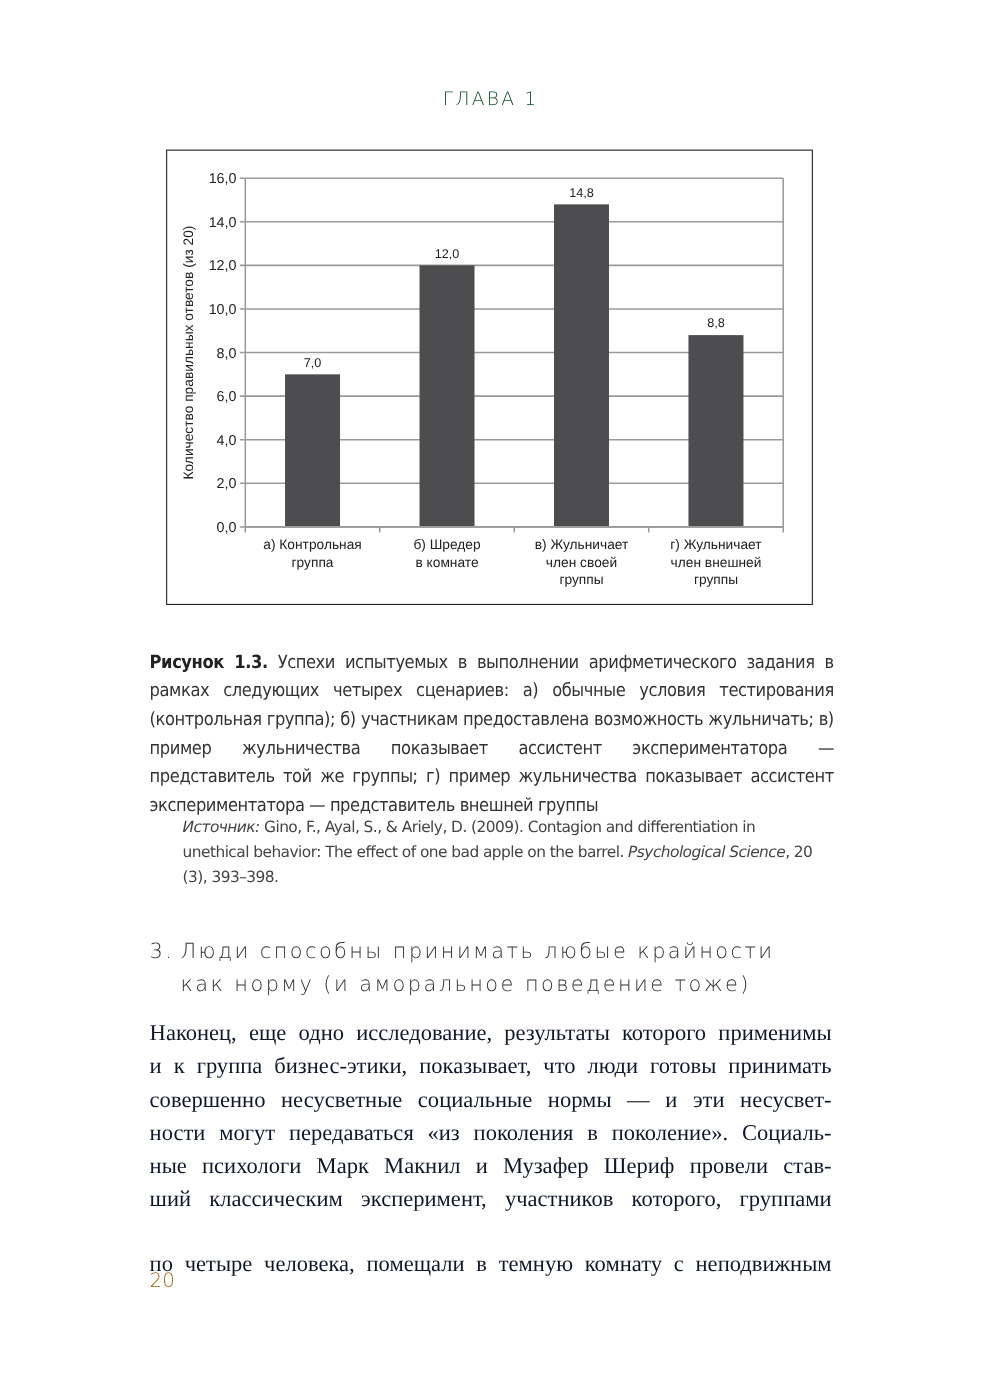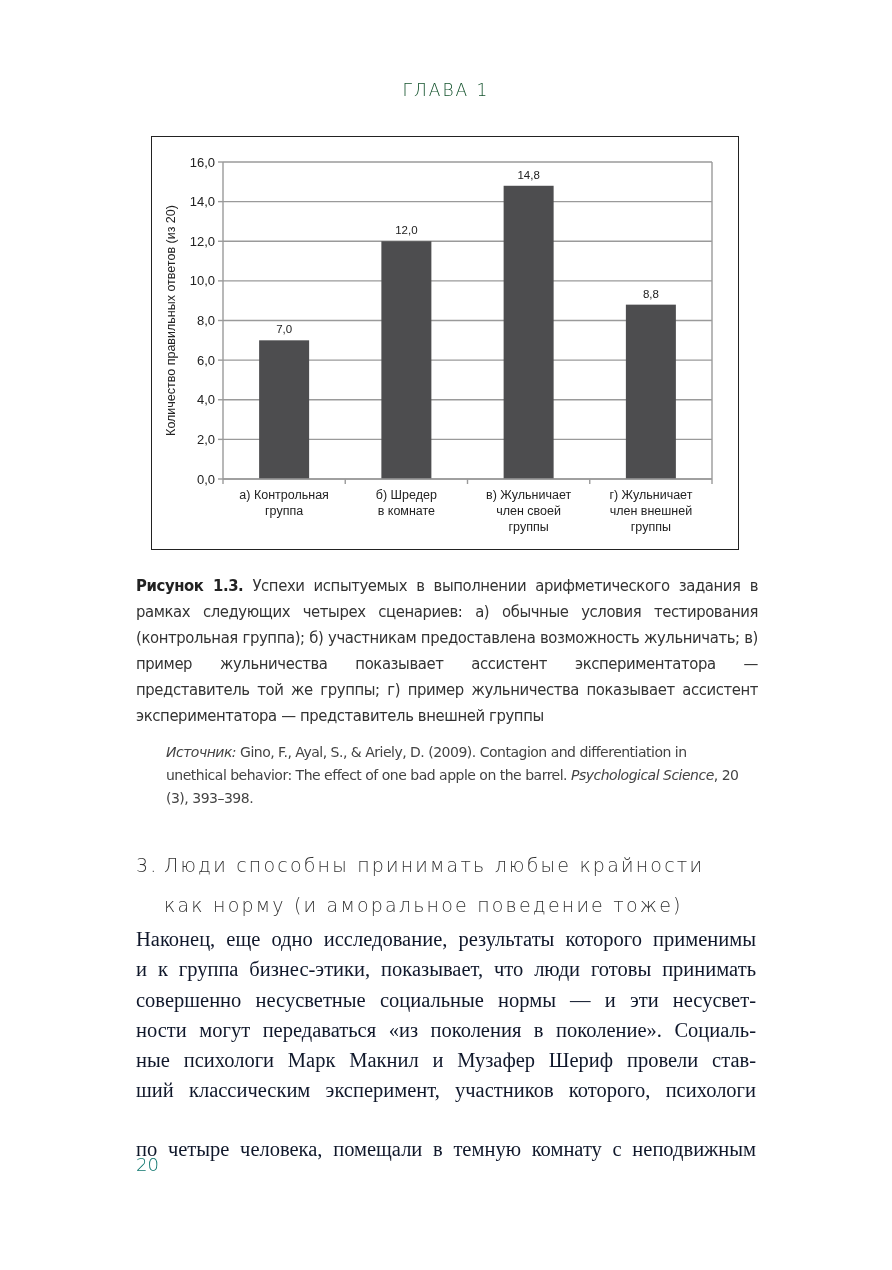--- a/index.html
+++ b/index.html
@@ -2,38 +2,38 @@
 <html><head>
 <meta charset="utf-8">
 <style>
   html, body { margin:0; padding:0; background:#ffffff; }
   body { width:892px; height:1270px; position:relative; overflow:hidden; color:#222; }
   .header { position:absolute; top:80px; left:0; width:892px; text-align:center;
     font-family:"DejaVu Sans", sans-serif; font-size:17px; letter-spacing:2px; color:#14532d; font-weight:300; }
   .chart-frame { position:absolute; left:151px; top:136px; width:588px; height:414px;
     border:1.5px solid #222; box-sizing:border-box; }
   .chart-frame svg { position:absolute; left:0; top:0; }
-  .caption { position:absolute; left:136px; top:573px; width:622px;
+  .caption { position:absolute; left:136px; top:589px; width:622px;
     font-family:"DejaVu Sans Condensed","DejaVu Sans", sans-serif; font-size:16.5px; line-height:26px;
     color:#333; text-align:justify; font-stretch:condensed; letter-spacing:-0.4px; }
   .caption .lbl { font-weight:bold; color:#222; }
   .source { position:absolute; left:166px; top:741px; width:580px;
     font-family:"DejaVu Sans", sans-serif; font-size:14px; line-height:23px; color:#444; letter-spacing:-0.5px; }
   .source i { }
   .section { position:absolute; left:136px; top:850px; width:620px;
     font-family:"DejaVu Sans", sans-serif; font-size:19px; line-height:30px; color:#333;
     letter-spacing:2.2px; font-weight:300; }
   .section .num { display:inline-block; width:28px; }
-  .section .l2 { padding-left:28px; display:block;margin-top:10px; }
+  .section .l2 { padding-left:28px; display:block; }
   .body-text { position:absolute; left:136px; top:924px; width:620px;
     font-family:"Liberation Serif","DejaVu Serif", serif; font-size:20.5px; line-height:30.3px;
     color:#0f172a; text-align:justify; text-align-last:justify; }
   .body-text span { display:block; }
   .page-num { position:absolute; left:136px; top:1154px;
-    font-family:"DejaVu Sans", sans-serif; font-size:18px; color:#0f766e; font-weight:300;text-align:right; }
+    font-family:"DejaVu Sans", sans-serif; font-size:18px; color:#a16207; font-weight:300;text-align:right; }
 </style>
 </head>
 <body>
 
 <div class="header">ГЛАВА 1</div>
 
 <div class="chart-frame">
   <svg id="chart-svg" width="586" height="412">
     <g id="grid-layer">
         <line x1="71" x2="560" y1="342" y2="342" stroke="#9a9a9a" stroke-width="1.4"></line>
@@ -113,17 +113,17 @@
   <span class="num">3.</span><span>Люди способны принимать любые крайности</span>
   <span class="l2">как норму (и аморальное поведение тоже)</span>
 </div>
 
 <div class="body-text">
   <span>Наконец, еще одно исследование, результаты которого применимы</span>
   <span>и к группа бизнес-этики, показывает, что люди готовы принимать</span>
   <span>совершенно несусветные социальные нормы — и эти несусвет-</span>
   <span>ности могут передаваться «из поколения в поколение». Социаль-</span>
   <span>ные психологи Марк Макнил и Музафер Шериф провели став-</span>
-  <span>ший классическим эксперимент, участников которого, психологи</span>
+  <span>ший классическим эксперимент, участников которого, группами</span>
   <span style="text-align-last:justify;margin-top:28px;">по четыре человека, помещали в темную комнату с неподвижным</span>
 </div>
 
 <div class="page-num">20</div>
 
 </body></html>

